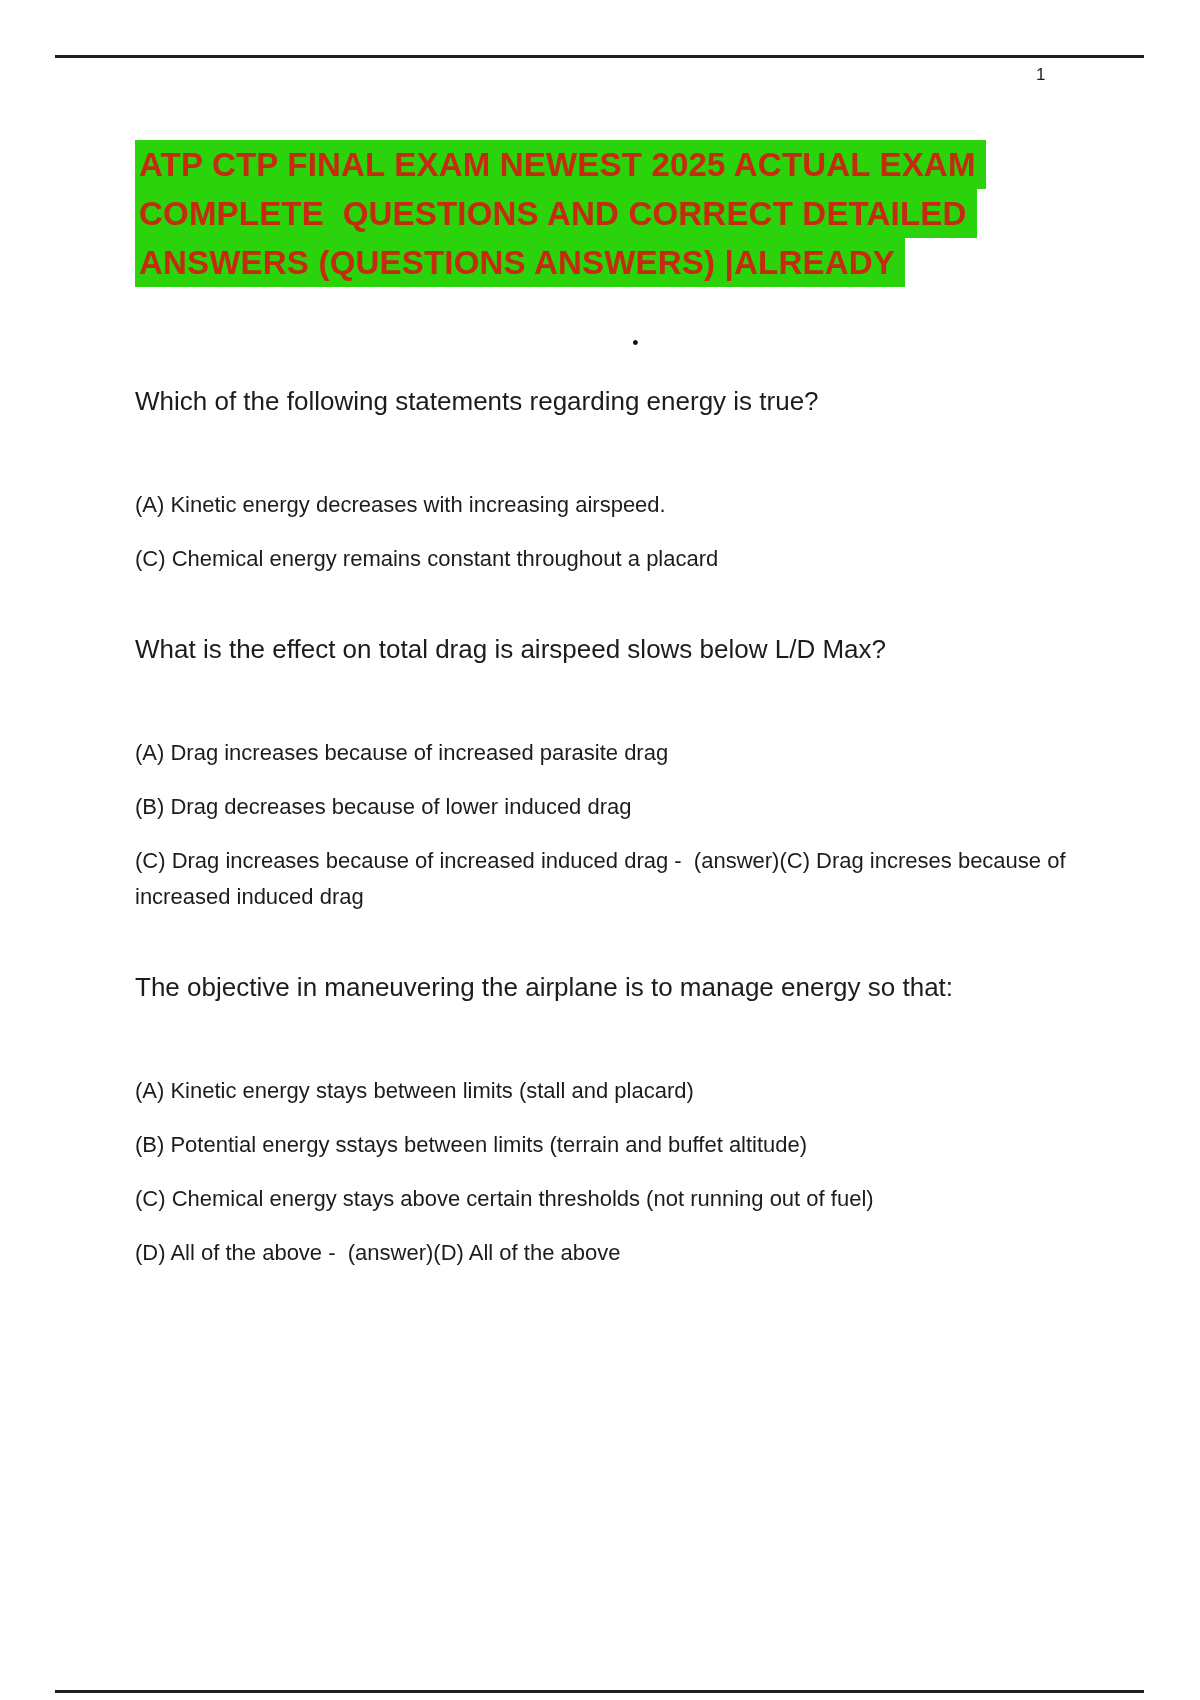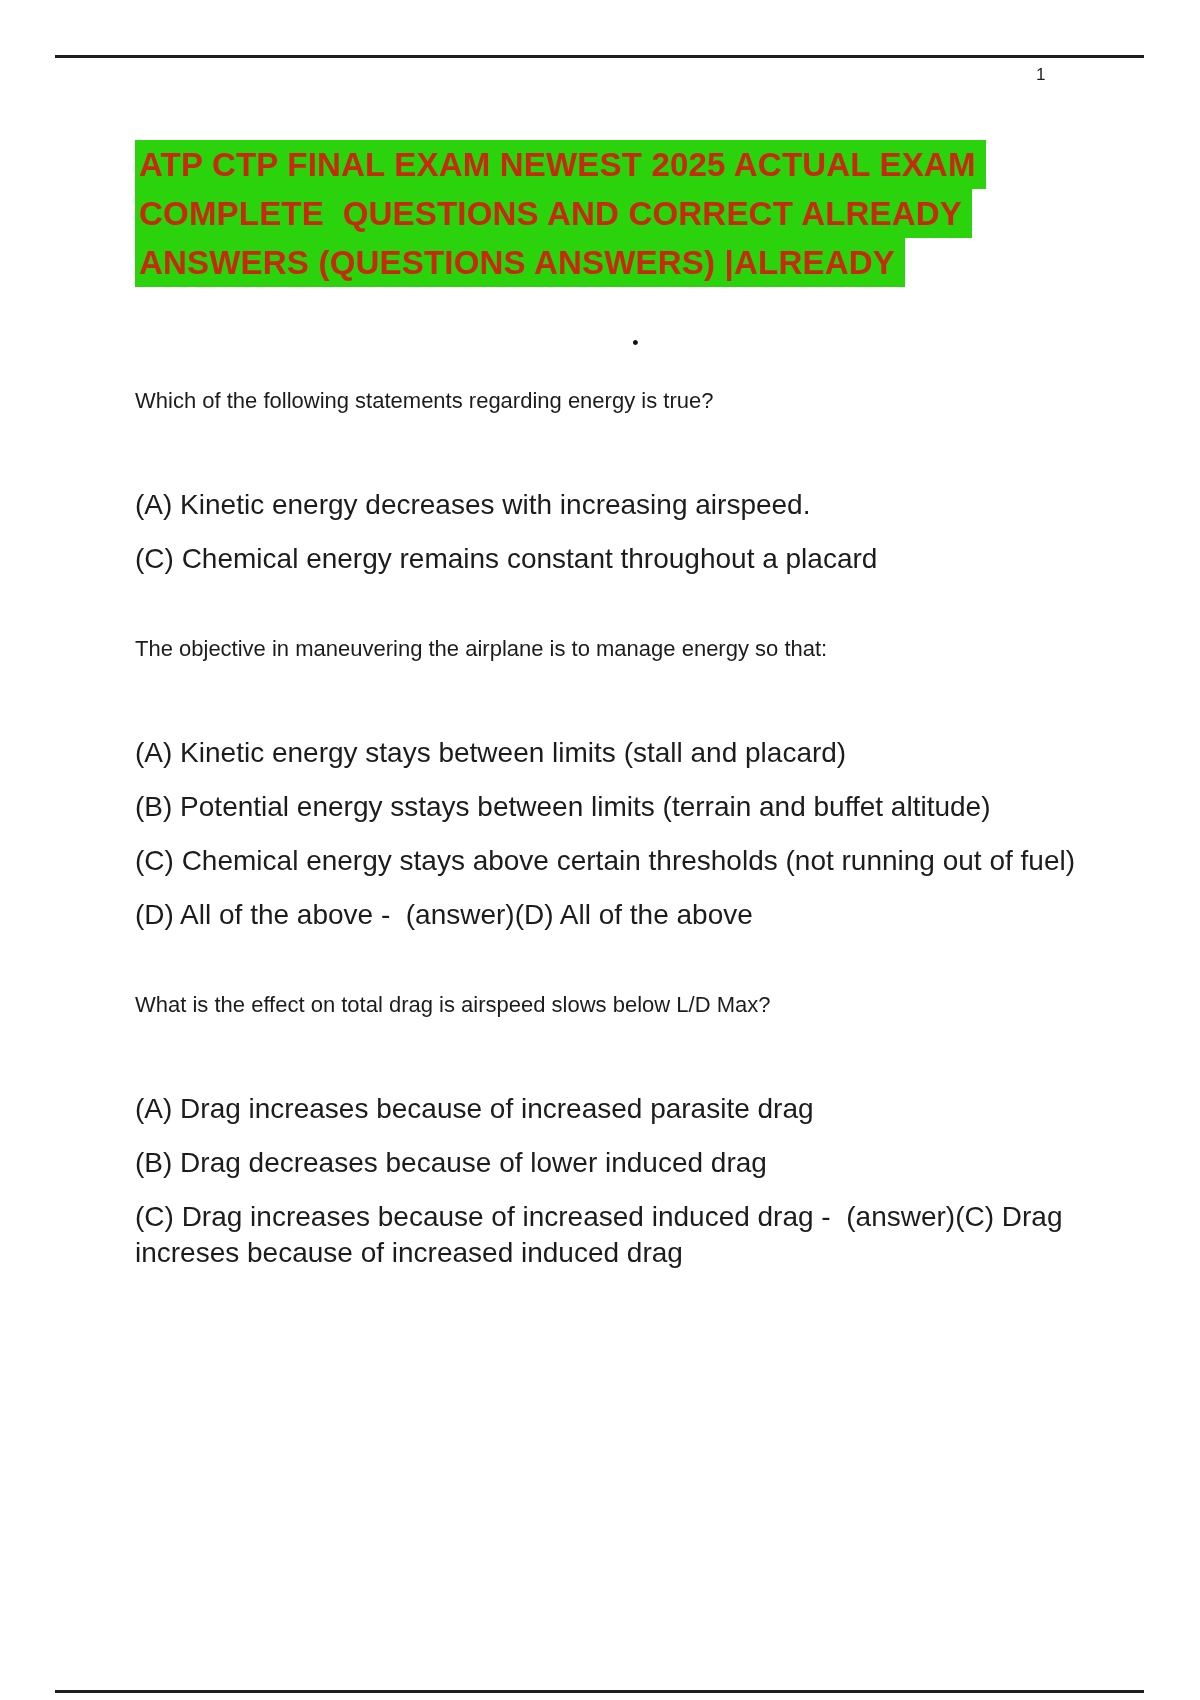--- a/index.html
+++ b/index.html
@@ -53,70 +53,70 @@
     line-height: 36px;
     text-align: center;
     font-size: 18px;
     color: #111111;
   }
   .question-block { margin: 0; }
   .question-block.first { margin-top: 22px; }
   .question-block.following { margin-top: 54px; }
   .question {
     margin: 0 0 68px 0;
-    font-size: 22px;
+    font-size: 26px;
     line-height: 36px;
     white-space: pre-wrap;
   }
   .option {
     margin: 16px 0 18px 0;
-    font-size: 28px;
+    font-size: 22px;
     line-height: 36px;
     white-space: pre-wrap;
   }
 </style>
 </head>
 <body>
 
 <div class="page">
 
   <div class="top-rule"></div>
 
   <div class="page-number">1</div>
 
   <div class="content">
 
     <h1 class="doc-title">
       <span class="title-line"><span class="hl">ATP CTP FINAL EXAM NEWEST 2025 ACTUAL EXAM</span></span>
-      <span class="title-line"><span class="hl">COMPLETE  QUESTIONS AND CORRECT ALREADY</span></span>
+      <span class="title-line"><span class="hl">COMPLETE  QUESTIONS AND CORRECT DETAILED</span></span>
       <span class="title-line"><span class="hl">ANSWERS (QUESTIONS ANSWERS) |ALREADY</span></span>
     </h1>
 
     <div class="bullet-row">
       <span>•</span>
     </div>
 
     <section class="question-block first">
       <p class="question">Which of the following statements regarding energy is true?</p>
       <p class="option">(A) Kinetic energy decreases with increasing airspeed.</p>
       <p class="option">(C) Chemical energy remains constant throughout a placard</p>
     </section>
 
     <section class="question-block following">
+      <p class="question">What is the effect on total drag is airspeed slows below L/D Max?</p>
+      <p class="option">(A) Drag increases because of increased parasite drag</p>
+      <p class="option">(B) Drag decreases because of lower induced drag</p>
+      <p class="option">(C) Drag increases because of increased induced drag -  (answer)(C) Drag increses because of increased induced drag</p>
+    </section>
+
+    <section class="question-block following">
       <p class="question">The objective in maneuvering the airplane is to manage energy so that:</p>
       <p class="option">(A) Kinetic energy stays between limits (stall and placard)</p>
       <p class="option">(B) Potential energy sstays between limits (terrain and buffet altitude)</p>
       <p class="option">(C) Chemical energy stays above certain thresholds (not running out of fuel)</p>
       <p class="option">(D) All of the above -  (answer)(D) All of the above</p>
-    </section>
-
-    <section class="question-block following">
-      <p class="question">What is the effect on total drag is airspeed slows below L/D Max?</p>
-      <p class="option">(A) Drag increases because of increased parasite drag</p>
-      <p class="option">(B) Drag decreases because of lower induced drag</p>
-      <p class="option">(C) Drag increases because of increased induced drag -  (answer)(C) Drag increses because of increased induced drag</p>
     </section>
 
   </div>
 
   <div class="bottom-rule"></div>
 
 </div>
 
 </body></html>

